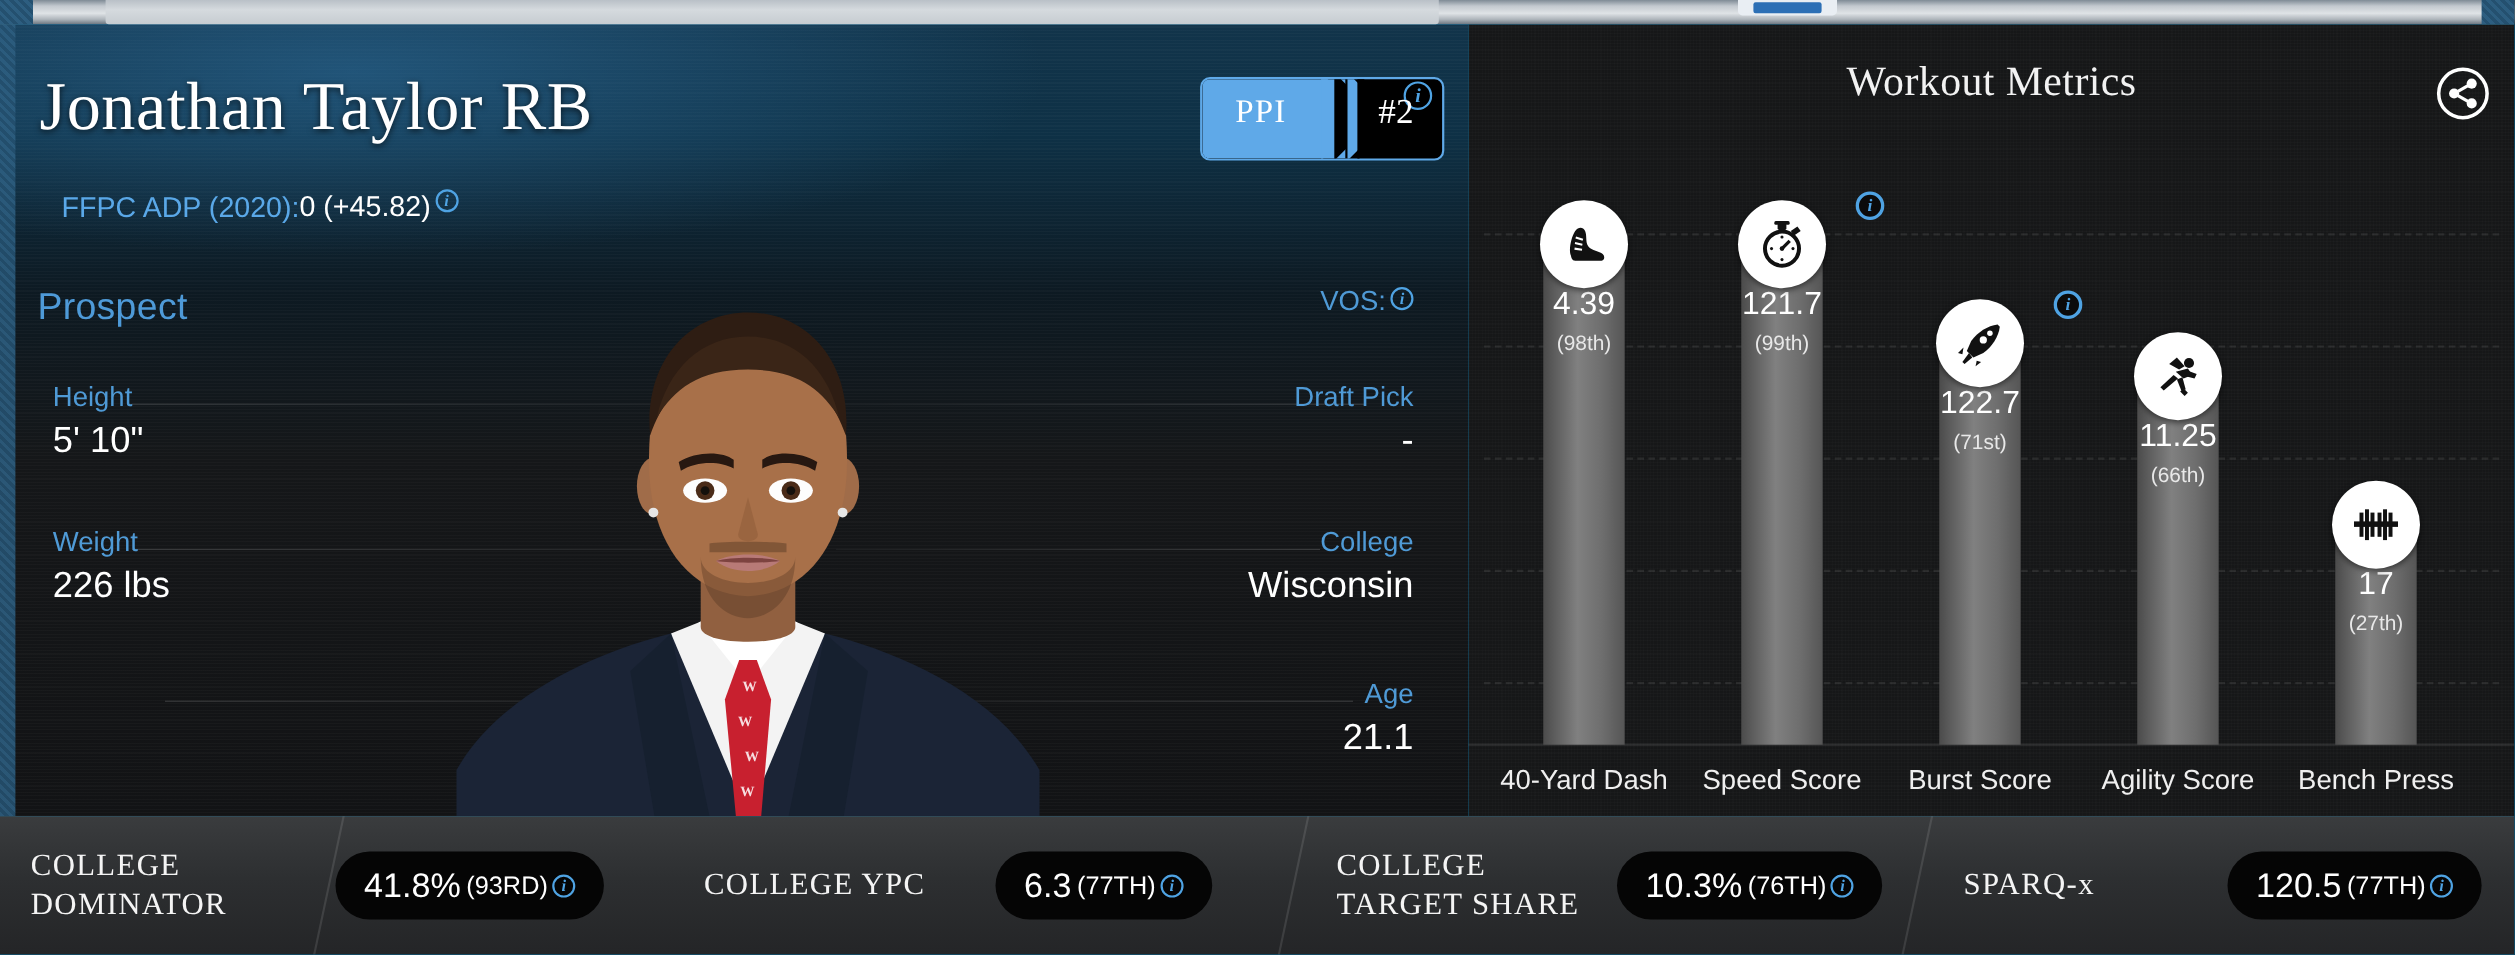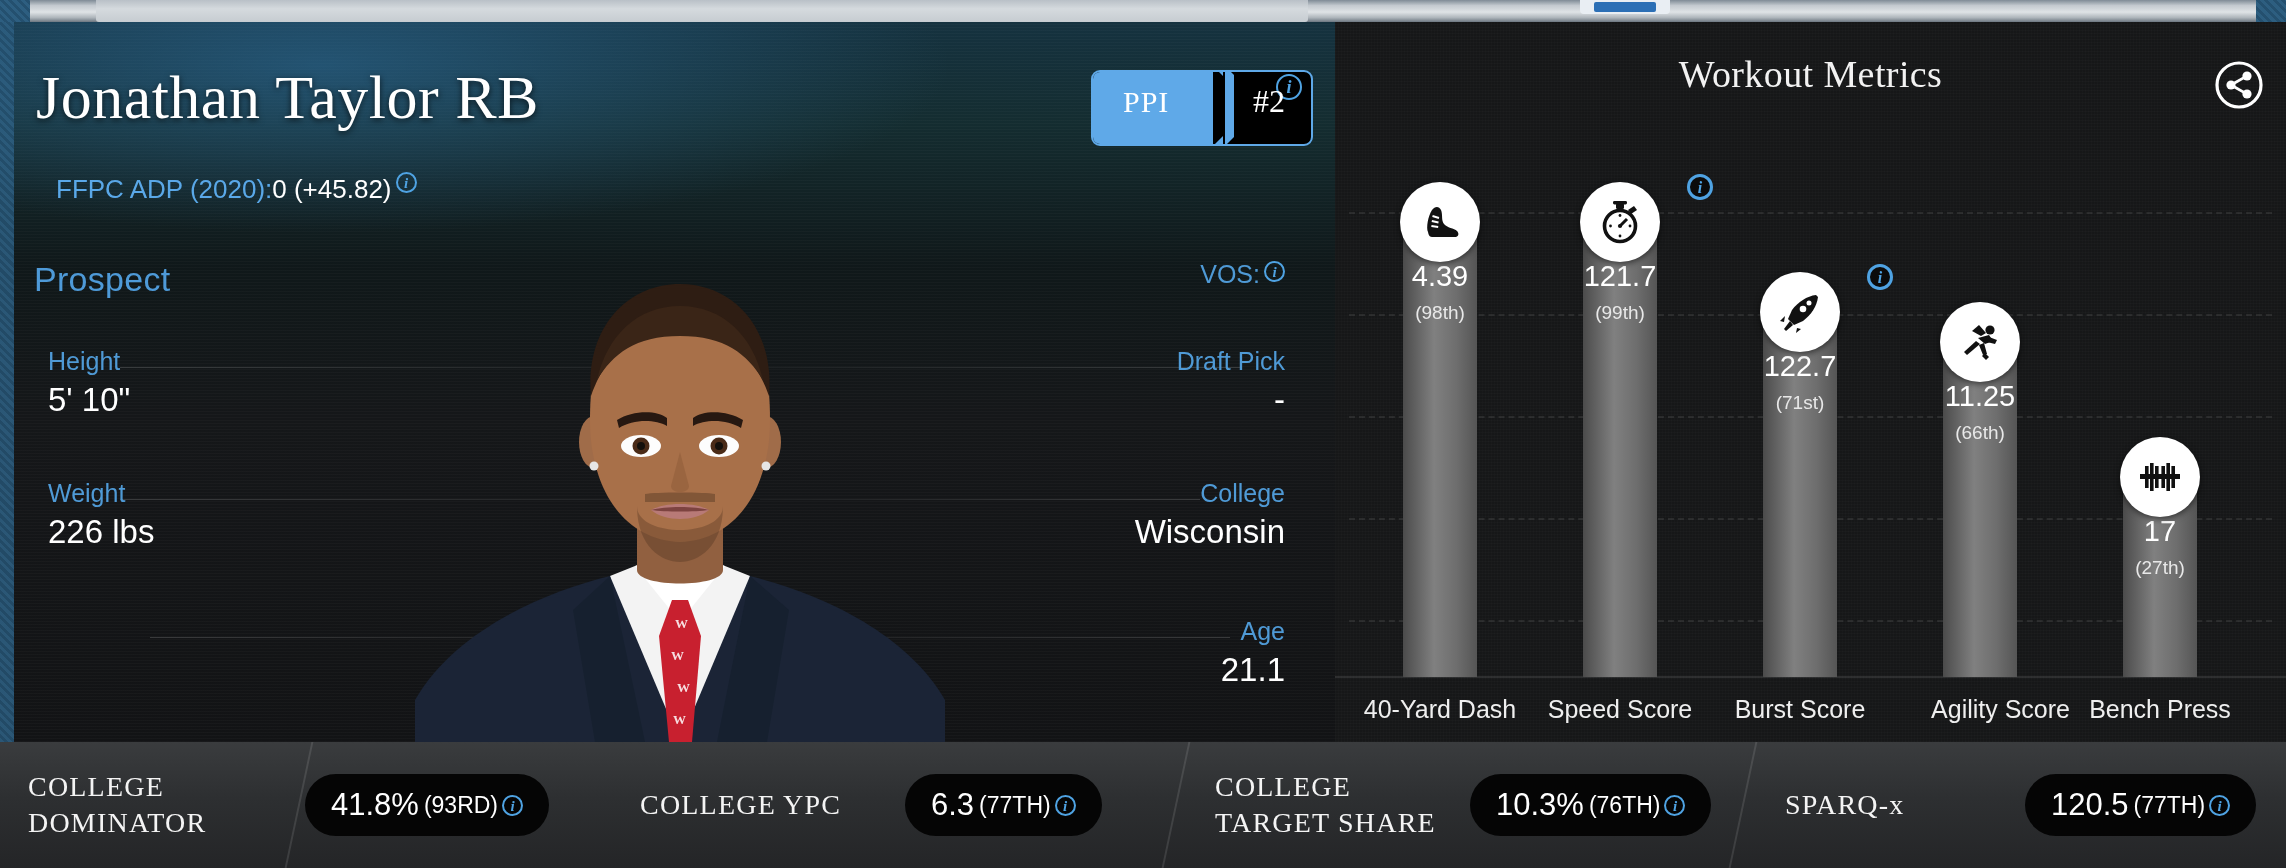--- a/index.html
+++ b/index.html
@@ -33,21 +33,21 @@
   .chrome-edge-l, .chrome-edge-r {
     position:absolute; top:0; width:30px; height:22px;
     background: repeating-linear-gradient(45deg,#2d5e80 0 3px,#24506f 3px 6px);
   }
   .chrome-edge-l { left:0; }
   .chrome-edge-r { right:0; }
 
   
   .card {
     position: absolute; left: 0; top: 22px; width: 2286px; height: 846px;
-    background: #4d7c0f;
+    background: #0ea5e9;
     overflow: hidden;
   }
 
   
   .hero {
     position: absolute; left: 0; top: 0; width: 1335px; height: 720px;
     background:
       linear-gradient(180deg, rgba(18,46,66,0.95) 0%, rgba(14,36,52,0.9) 14%, rgba(13,20,26,0.96) 34%, #151719 55%, #121315 100%);
   }
   .hero:before {
@@ -488,21 +488,21 @@
               <rect x="25.4" y="13" width="3.6" height="22" fill="#111"></rect>
               <rect x="30.4" y="10" width="3.6" height="28" fill="#111"></rect>
               <rect x="35.4" y="13" width="3.6" height="22" fill="#111"></rect>
             </svg>
           </div>
         </div>
 
         <div class="xlabel" style="left:15px;">40-Yard Dash</div>
         <div class="xlabel" style="left:195px;">Speed Score</div>
         <div class="xlabel" style="left:375px;">Burst Score</div>
-        <div class="xlabel" style="left:555px;text-align:right;">Agility Score</div>
+        <div class="xlabel" style="left:555px;">Agility Score</div>
         <div class="xlabel" style="left:735px;">Bench Press</div>
       </div>
     </div>
 
     <div class="footer">
 
       <div class="fdiv" style="left:298px;"></div>
       <div class="fdiv" style="left:1175px;"></div>
       <div class="fdiv" style="left:1742px;"></div>
 

